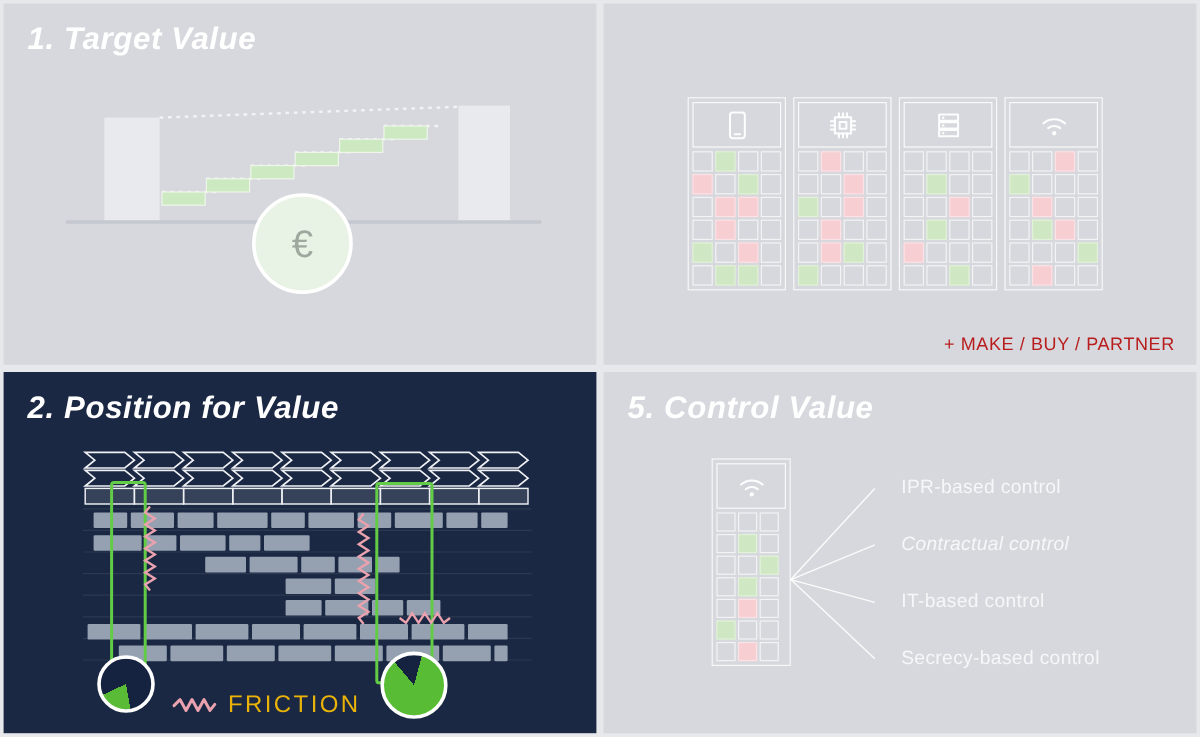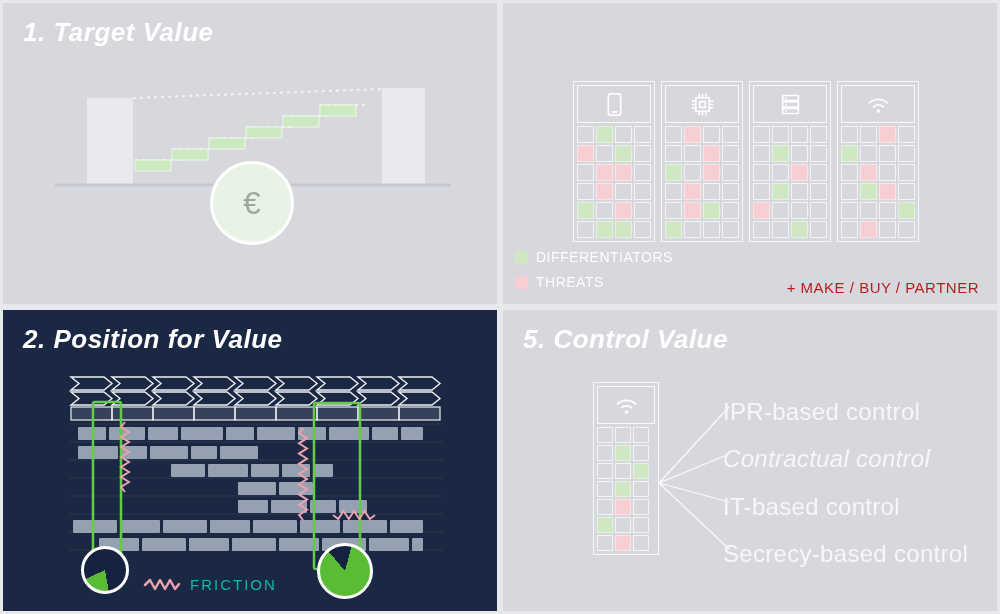--- a/index.html
+++ b/index.html
@@ -42,27 +42,27 @@
 
   
   .pie{position:absolute;border-radius:50%;border:3px solid #ffffff;z-index:4}
   .pie-left{left:78px;top:236px;width:48px;height:48px;
             background:conic-gradient(from 170deg,#5abc36 0deg 75deg,#152240 75deg 360deg)}
   .pie-right{left:314px;top:233px;width:56px;height:56px;
              background:conic-gradient(from -40deg,#152240 0deg 55deg,#58bd35 55deg 360deg)}
   .friction{position:absolute;left:140px;top:266px;display:flex;align-items:center;gap:9px;z-index:4}
   .friction svg{width:38px;height:15px;stroke:#e9a2ae;stroke-width:2.5;fill:none;
                 stroke-linecap:round;stroke-linejoin:round}
-  .friction span{font-size:15px;letter-spacing:2px;color:#14b8a6}
+  .friction span{font-size:20px;letter-spacing:2px;color:#eab308}
 
   
   .ctrl-col{position:absolute;left:90px;top:72px}
   .ctrl-col .col-box{width:66px}
   .ctrl-col .cell{width:16px;height:16px}
-  .ctrl-labels div{position:absolute;left:220px;font-size:24px;color:#f6f7f9;letter-spacing:.3px;white-space:nowrap}
+  .ctrl-labels div{position:absolute;left:248px;font-size:16px;color:#f6f7f9;letter-spacing:.3px;white-space:nowrap}
 </style>
 </head>
 <body>
 
 <div class="slide">
 
   <section class="quad">
     <h2>1. Target Value</h2>
     <svg class="layer" viewBox="0 0 494 301">
       <g>
@@ -242,30 +242,20 @@
             <div class="cell" style="width: 17px; height: 17px;"></div>
             <div class="cell" style="width: 17px; height: 17px;"></div>
             <div class="cell cg" style="width: 17px; height: 17px;"></div>
             <div class="cell" style="width: 17px; height: 17px;"></div>
             <div class="cell cp" style="width: 17px; height: 17px;"></div>
             <div class="cell" style="width: 17px; height: 17px;"></div>
             <div class="cell" style="width: 17px; height: 17px;"></div>
           </div>
         </div>
       </div>
-    <div class="legend">
-      <div class="legend-item">
-        <span class="sw g"></span>
-        <span class="lab">DIFFERENTIATORS</span>
-      </div>
-      <div class="legend-item">
-        <span class="sw p"></span>
-        <span class="lab">THREATS</span>
-      </div>
-    </div>
     <div class="cap-footer">+ MAKE / BUY / PARTNER</div>
   </section>
 
   <section class="quad active">
     <h2>2. Position for Value</h2>
     <svg class="layer" viewBox="0 0 494 301">
         <g stroke="rgba(255,255,255,.08)" stroke-width="1">
           <line x1="66" y1="114" x2="440" y2="114"></line>
           <line x1="66" y1="132" x2="440" y2="132"></line>
           <line x1="66" y1="150" x2="440" y2="150"></line>

